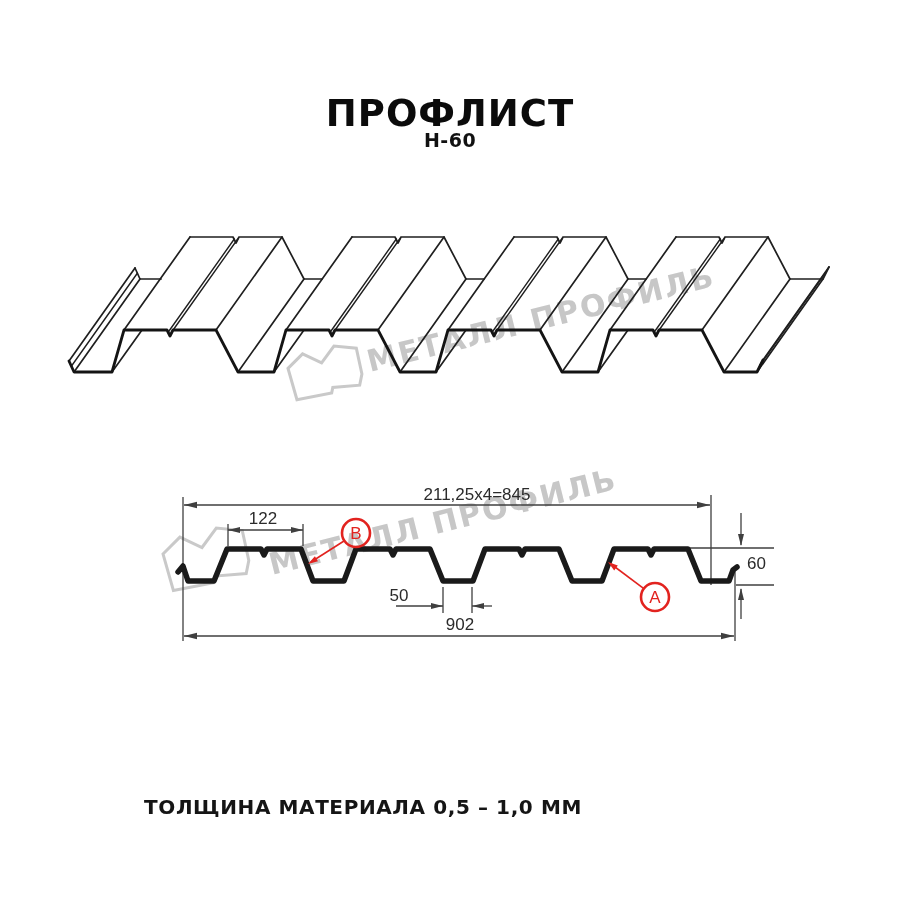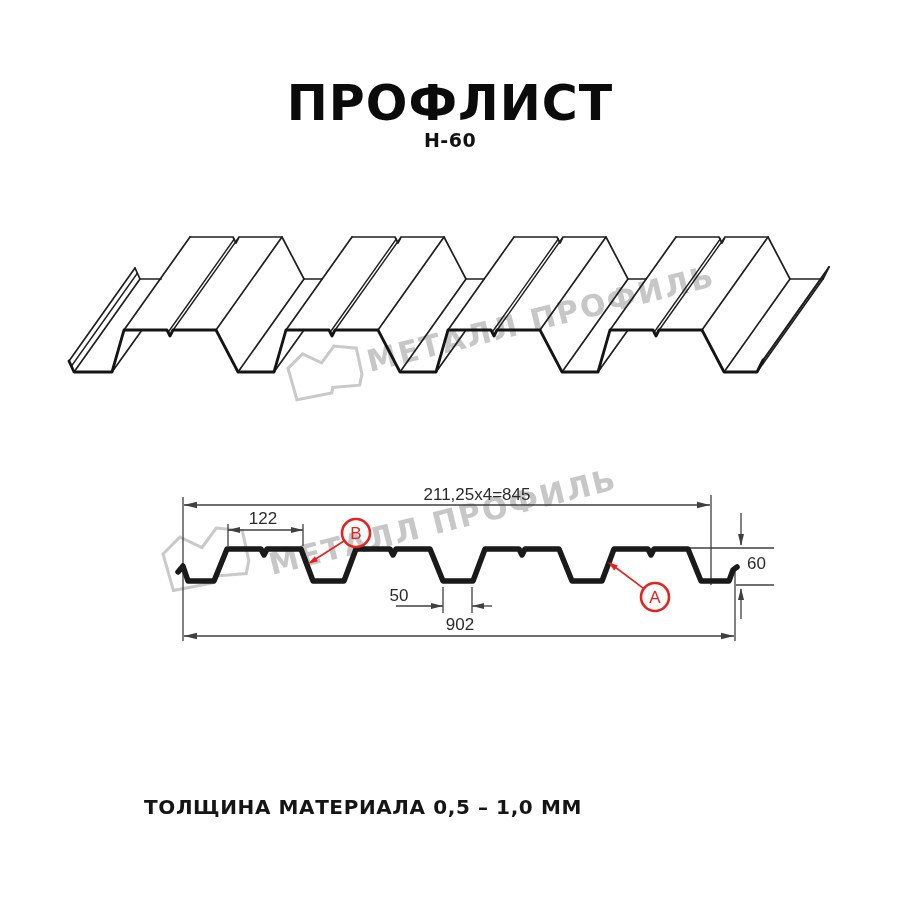--- a/index.html
+++ b/index.html
@@ -1,23 +1,23 @@
 <!DOCTYPE html>
 <html><head>
 <meta charset="utf-8">
 <style>
   html,body{margin:0;padding:0;background:#ffffff;}
   .page{
     position:relative;width:900px;height:900px;background:#ffffff;overflow:hidden;
     font-family:"Liberation Sans", sans-serif;
   }
   .title{
-    position:absolute;top:79px;left:0;width:900px;text-align:center;
+    position:absolute;top:95px;left:0;width:900px;text-align:center;
     font-family:"DejaVu Sans", sans-serif;
-    font-size:49px;font-weight:800;letter-spacing:1px;color:#0b0b0b;line-height:1.0;
+    font-size:37px;font-weight:800;letter-spacing:1px;color:#0b0b0b;line-height:1.0;
   }
   .subtitle{
     position:absolute;top:129px;left:0;width:900px;text-align:center;
     font-family:"DejaVu Sans", sans-serif;
     font-size:19px;font-weight:700;letter-spacing:0.5px;color:#111;
   }
   .footer-note{
     position:absolute;top:795px;left:0;width:726px;text-align:center;
     font-family:"DejaVu Sans", sans-serif;
     font-size:20px;font-weight:600;letter-spacing:0.6px;color:#151515;

